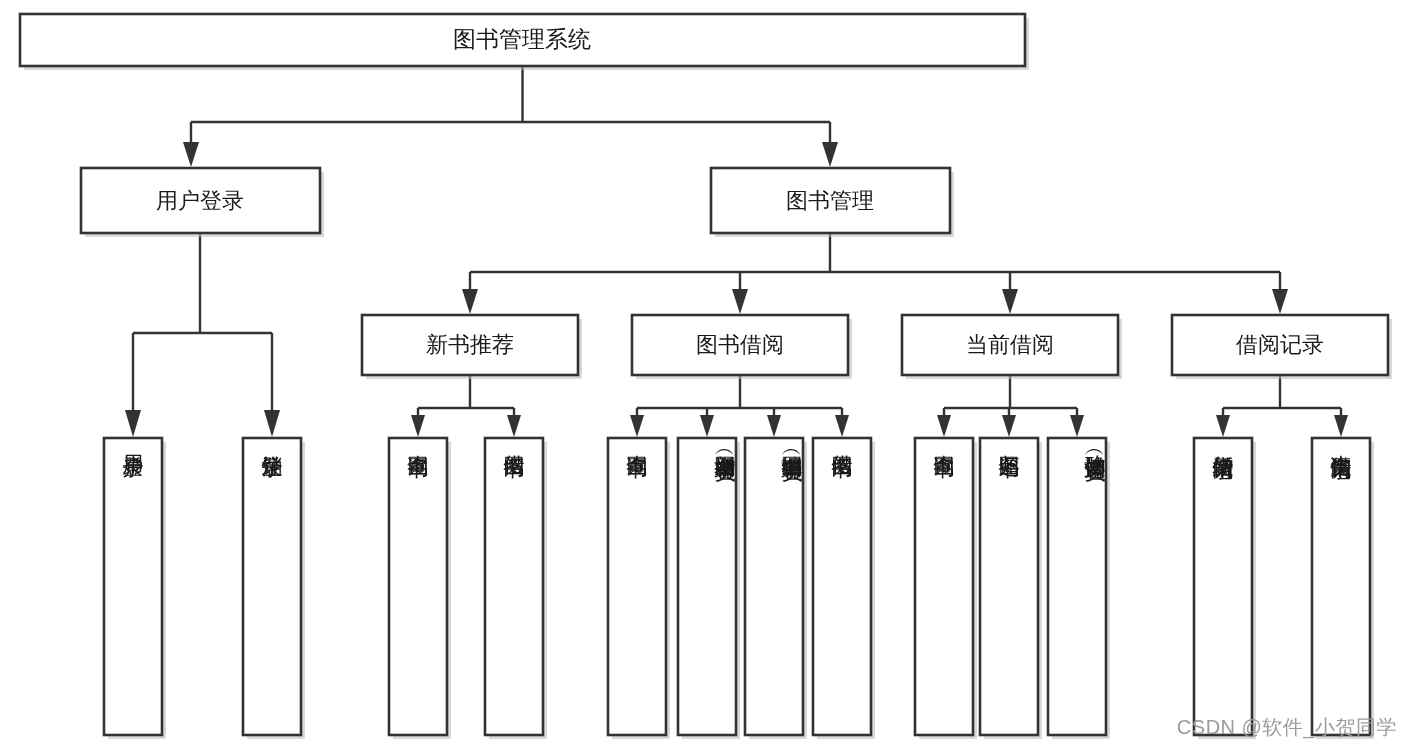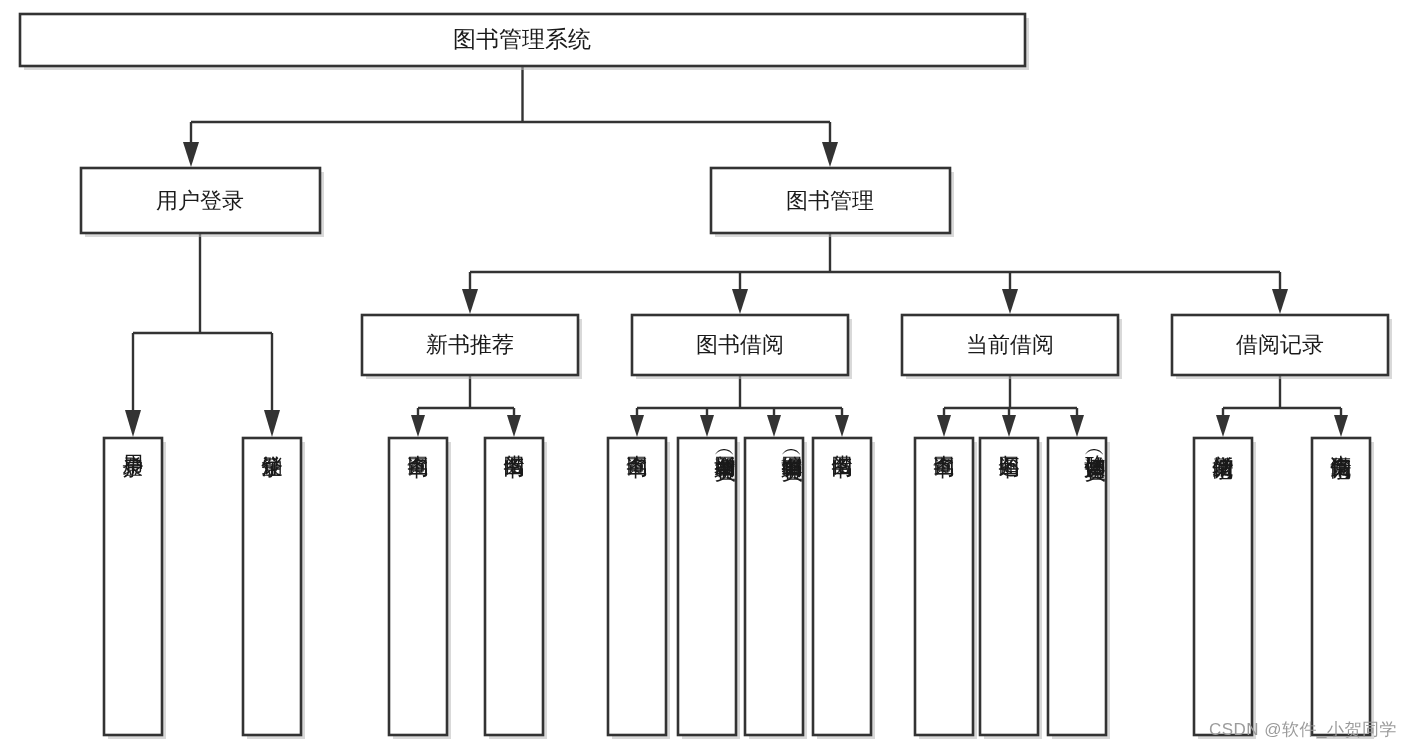--- a/index.html
+++ b/index.html
@@ -74,21 +74,21 @@
     align-items: center;
     justify-content: flex-start;
     white-space: nowrap;
     pointer-events: none;
   }
   .watermark {
     position: absolute;
     right: 8px;
     bottom: 6px;
     font-family: "Liberation Sans", "DejaVu Sans", sans-serif;
-    font-size: 17px;
+    font-size: 20px;
     color: #9b9b9b;
     white-space: nowrap;
     letter-spacing: 0.5px;
   }
 </style>
 </head>
 <body>
 
 <div id="diagram-root">
   <svg class="diagram" viewBox="0 0 1405 747" xmlns="http://www.w3.org/2000/svg">

